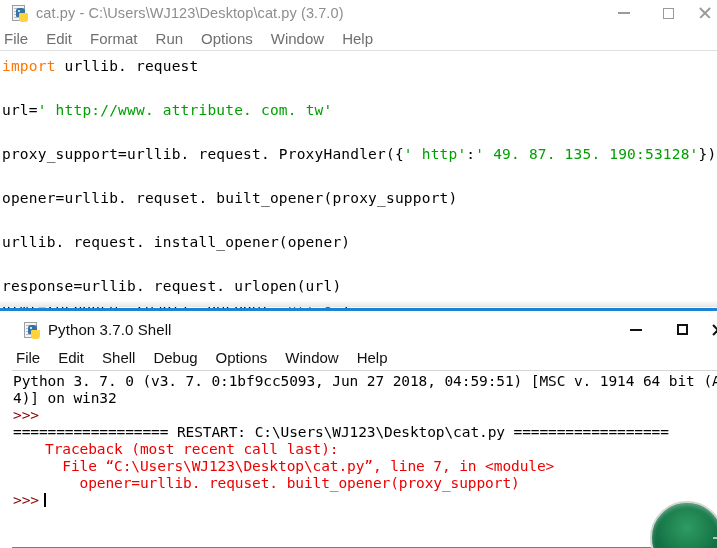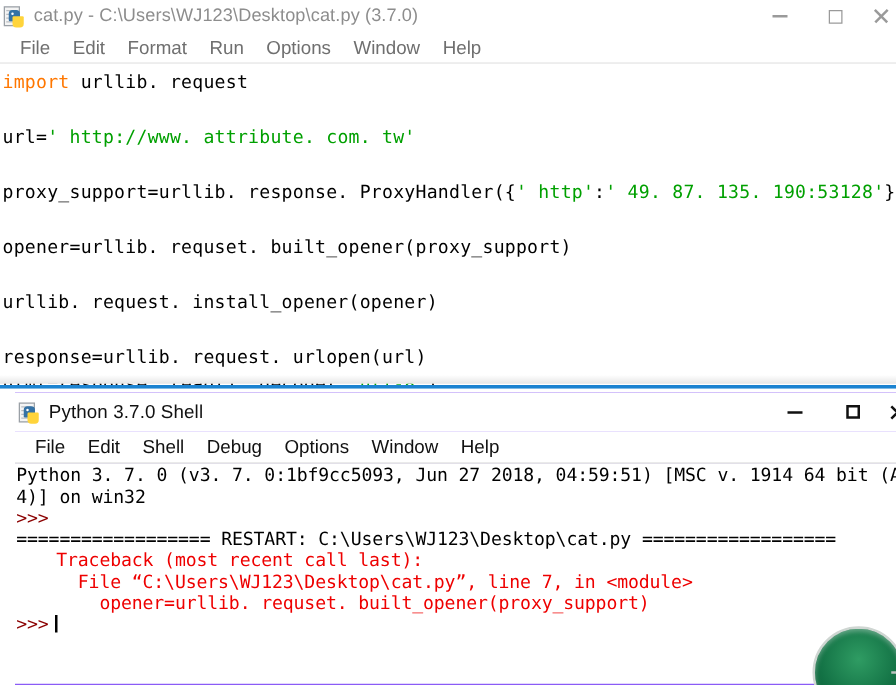--- a/index.html
+++ b/index.html
@@ -24,21 +24,21 @@
     width: 717px; height: 311px;
     background: #ffffff;
     overflow: hidden;
   }
   .titlebar {
     position: relative;
     height: 26px;
     background: linear-gradient(to bottom, #ffffff 0%, #ffffff 100%);
     display: flex;
     align-items: center;
-    padding-left: 3px;
+    padding-left: 12px;
   }
   .app-icon {
     width: 17px; height: 17px;
     position: relative;
     flex: 0 0 auto;
     margin-right: 7px;
     margin-top: 1px;
   }
   .app-icon .pg-doc {
     position: absolute; left: 0; top: 0;
@@ -121,21 +121,21 @@
   .dark .wc-min-glyph { background: #111111; height: 2px; }
   .dark .wc-max-glyph { border-color: #111111; border-width: 2px; }
   .dark .wc-close-glyph::before,
   .dark .wc-close-glyph::after { background: #111111; height: 2px; }
   .dark .title-text { color: #111111; }
 
   .menubar {
     height: 25px;
     display: flex;
     align-items: center;
-    padding-left: 16px;
+    padding-left: 4px;
     background: #ffffff;
     border-bottom: 1px solid #dfdfdf;
   }
   .menu-item {
     font-size: 15px;
     color: #6f6f6f;
     padding: 0 9px 0 0;
     margin-right: 9px;
     white-space: nowrap;
     font-family: "Liberation Sans", sans-serif;
@@ -281,21 +281,21 @@
       <span class="menu-item">Options</span>
       <span class="menu-item">Window</span>
       <span class="menu-item">Help</span>
     </div>
 
     <div class="codearea" id="code-area">
         <div class="codeline"><span class="kw">import</span><span> urllib. request</span></div>
         <div class="codeline blank-line"></div>
         <div class="codeline"><span>url=</span><span class="str">' http://www. attribute. com. tw'</span></div>
         <div class="codeline blank-line"></div>
-        <div class="codeline"><span>proxy_support=urllib. response. ProxyHandler({</span><span class="str">' http'</span><span>:</span><span class="str">' 49. 87. 135. 190:53128'</span><span>})</span></div>
+        <div class="codeline"><span>proxy_support=urllib. request. ProxyHandler({</span><span class="str">' http'</span><span>:</span><span class="str">' 49. 87. 135. 190:53128'</span><span>})</span></div>
         <div class="codeline blank-line"></div>
         <div class="codeline"><span>opener=urllib. requset. built_opener(proxy_support)</span></div>
         <div class="codeline blank-line"></div>
         <div class="codeline"><span>urllib. request. install_opener(opener)</span></div>
         <div class="codeline blank-line"></div>
         <div class="codeline"><span>response=urllib. request. urlopen(url)</span></div>
         <div class="codeline"><span>html=response. read(). decode(</span><span class="str">' utf-8'</span><span>)</span></div>
       </div>
 
     <div class="win-sep-shadow" style="top:300px;"></div>

